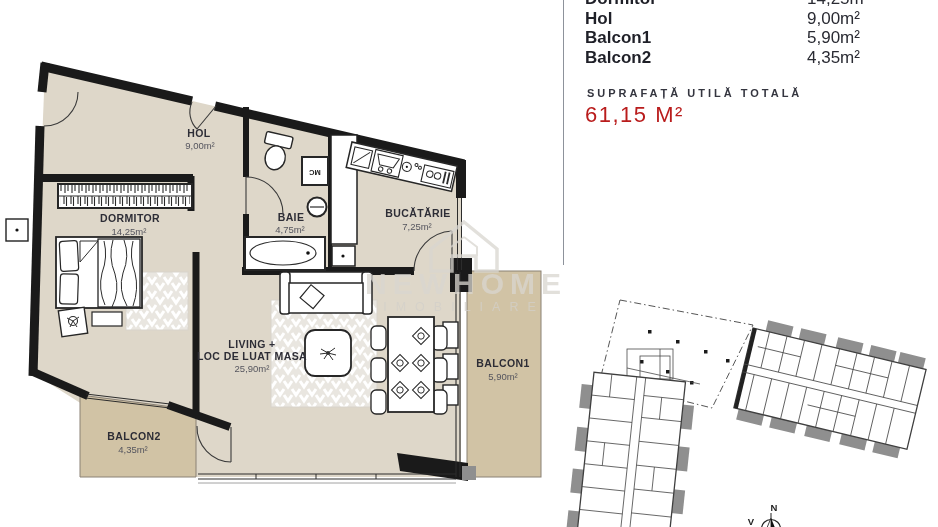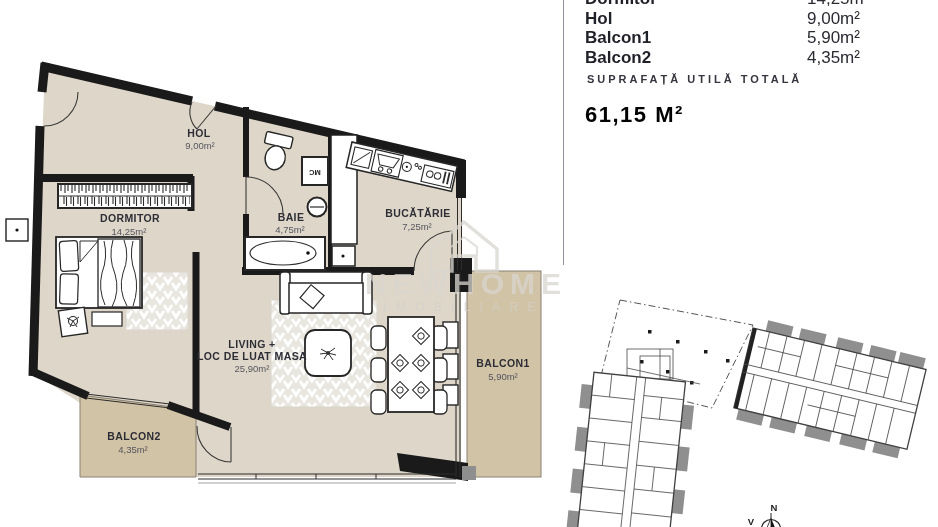--- a/index.html
+++ b/index.html
@@ -14,24 +14,24 @@
   .ra{font:400 9.5px "Liberation Sans",sans-serif;fill:#55555e;}
   .sp{stroke:#3f3f3f;fill:#fff;}
   .spl{stroke:#4a4a4a;stroke-width:.8;fill:none;}
   .gray{fill:#8f8f8f;stroke:none;}
   .divider{position:absolute;left:563px;top:0;width:1px;height:265px;background:#8d929b;}
   .panel{position:absolute;left:563px;top:0;width:375px;}
   .rows{position:absolute;left:22px;top:-11px;width:330px;}
   .row{position:relative;height:19.5px;line-height:19.5px;}
   .row .lbl{font-size:17px;font-weight:700;color:#1f2028;}
   .row .val{position:absolute;left:222px;top:0;font-size:17px;font-weight:500;color:#2a2b33;}
-  .total-label{position:absolute;left:24px;top:73px;font-size:11px;font-weight:700;
+  .total-label{position:absolute;left:24px;top:87px;font-size:11px;font-weight:700;
                letter-spacing:3px;color:#34353f;}
-  .total-value{position:absolute;left:22px;top:102px;font-size:22px;font-weight:700;
-               letter-spacing:1.5px;color:#000000;}
+  .total-value{position:absolute;left:22px;top:102px;font-size:22px;font-weight:400;
+               letter-spacing:1.5px;color:#b91c1c;}
 </style>
 </head>
 <body>
 
 <div class="canvas">
 
 <svg width="938" height="527" viewBox="0 0 938 527">
   <defs>
     <pattern id="zigzag" width="16" height="14" patternUnits="userSpaceOnUse">
       <rect width="16" height="14" fill="#e9e6e0"></rect>

